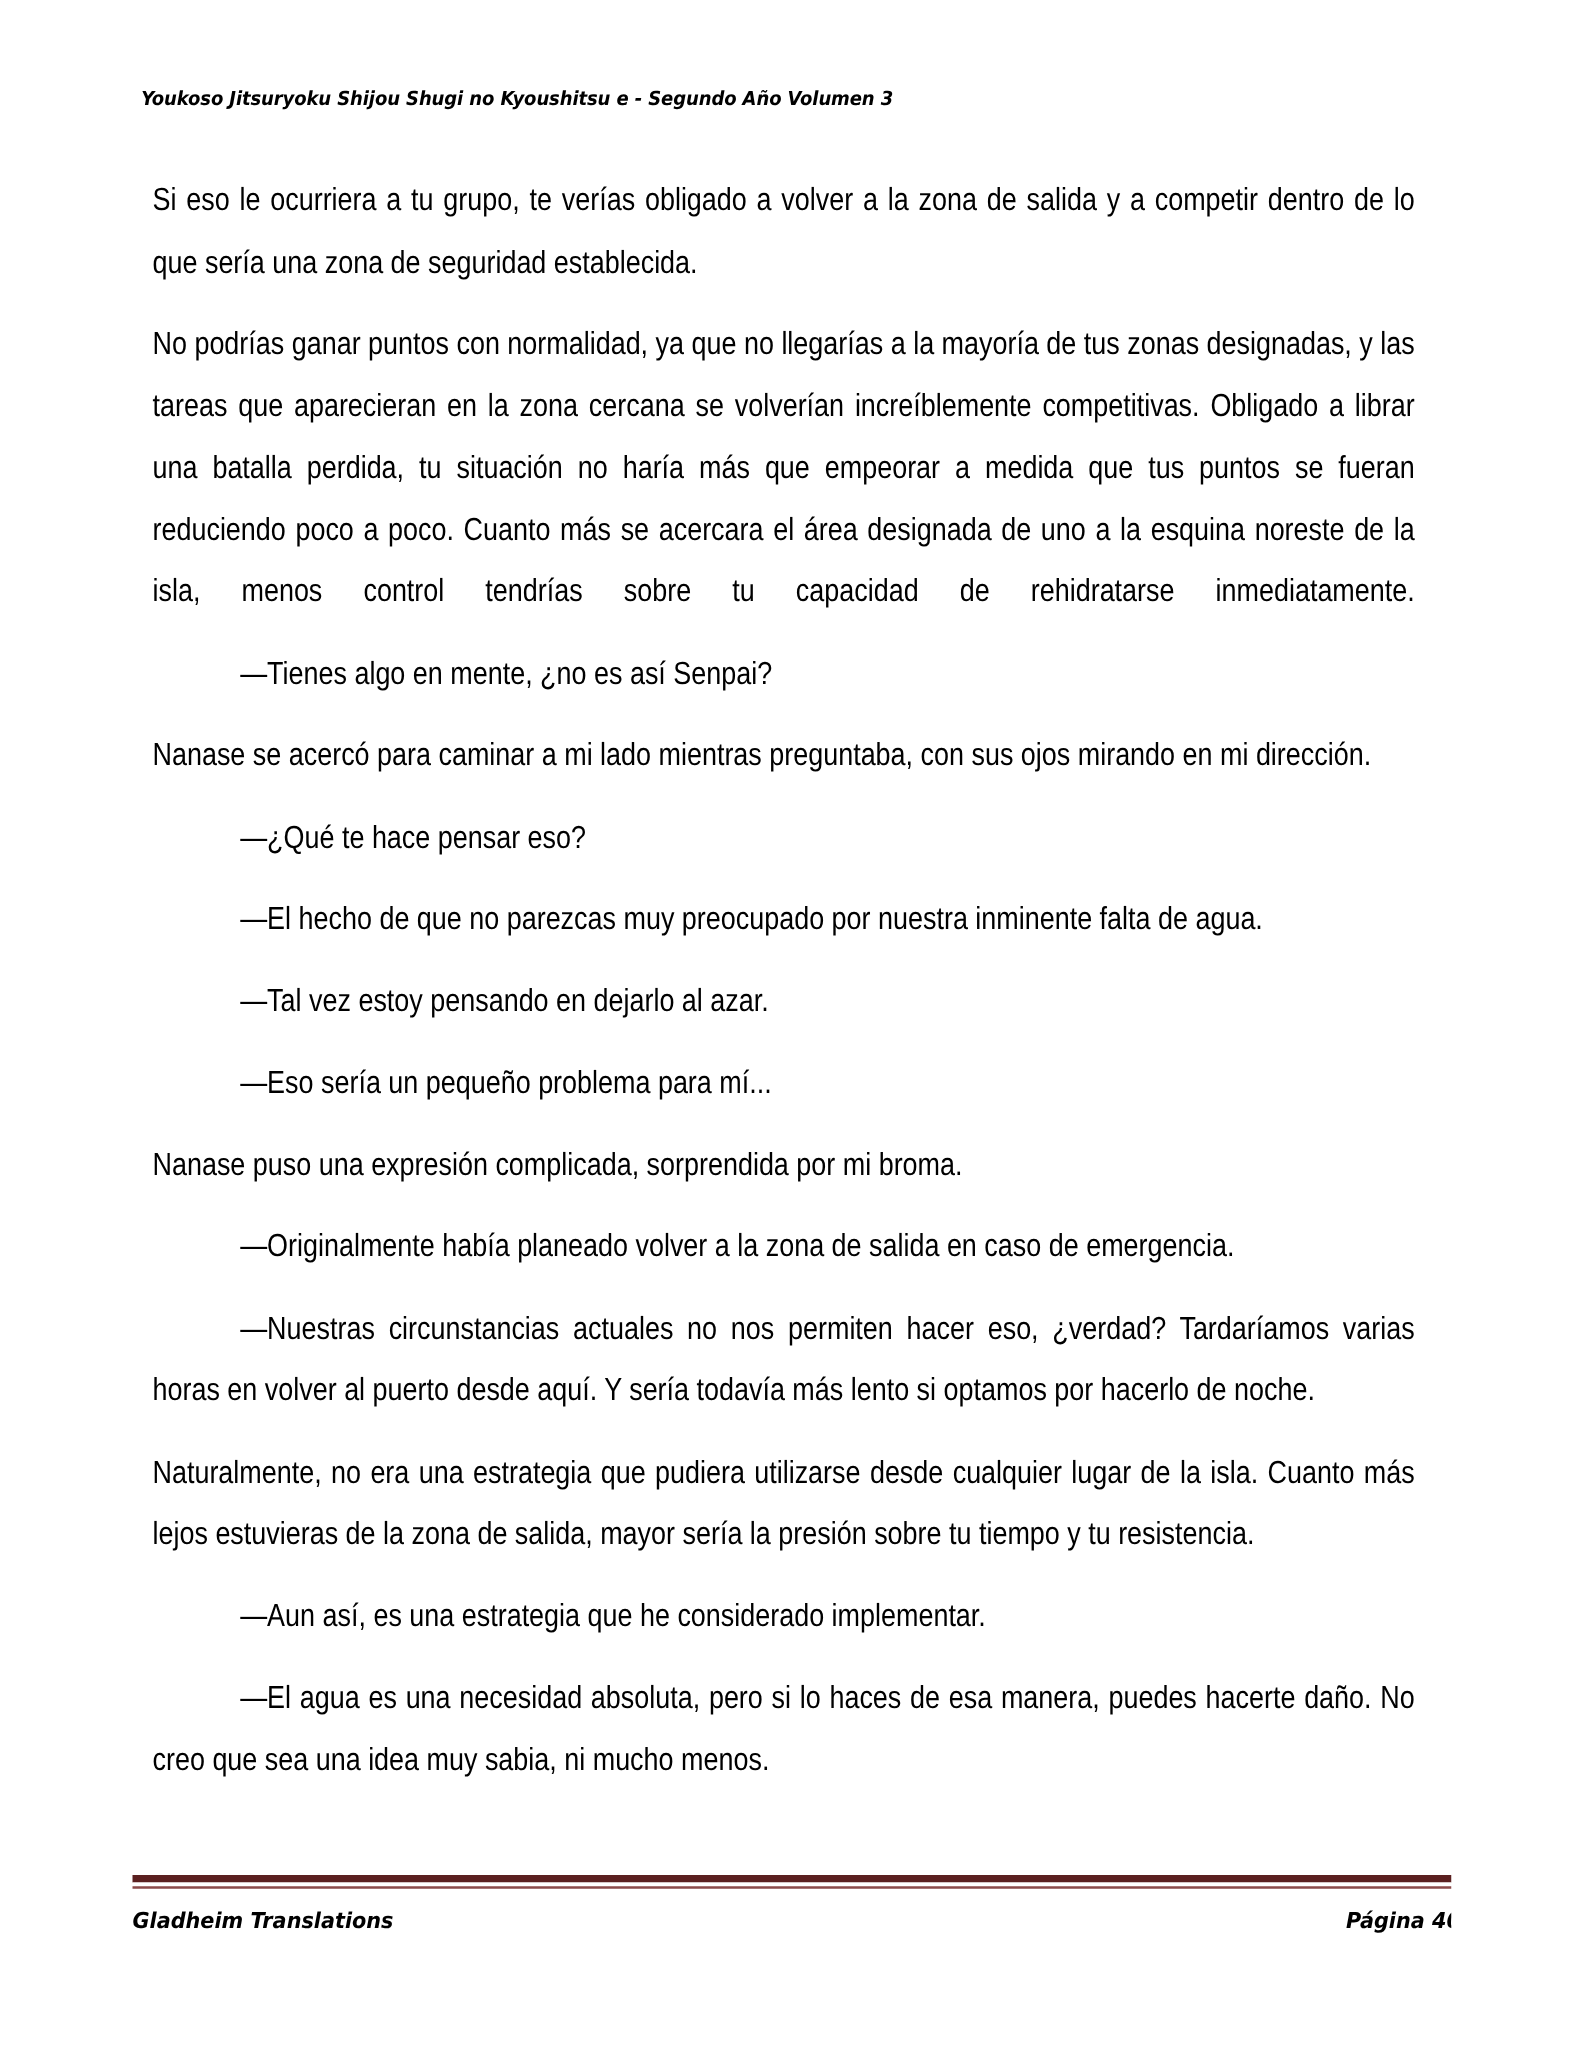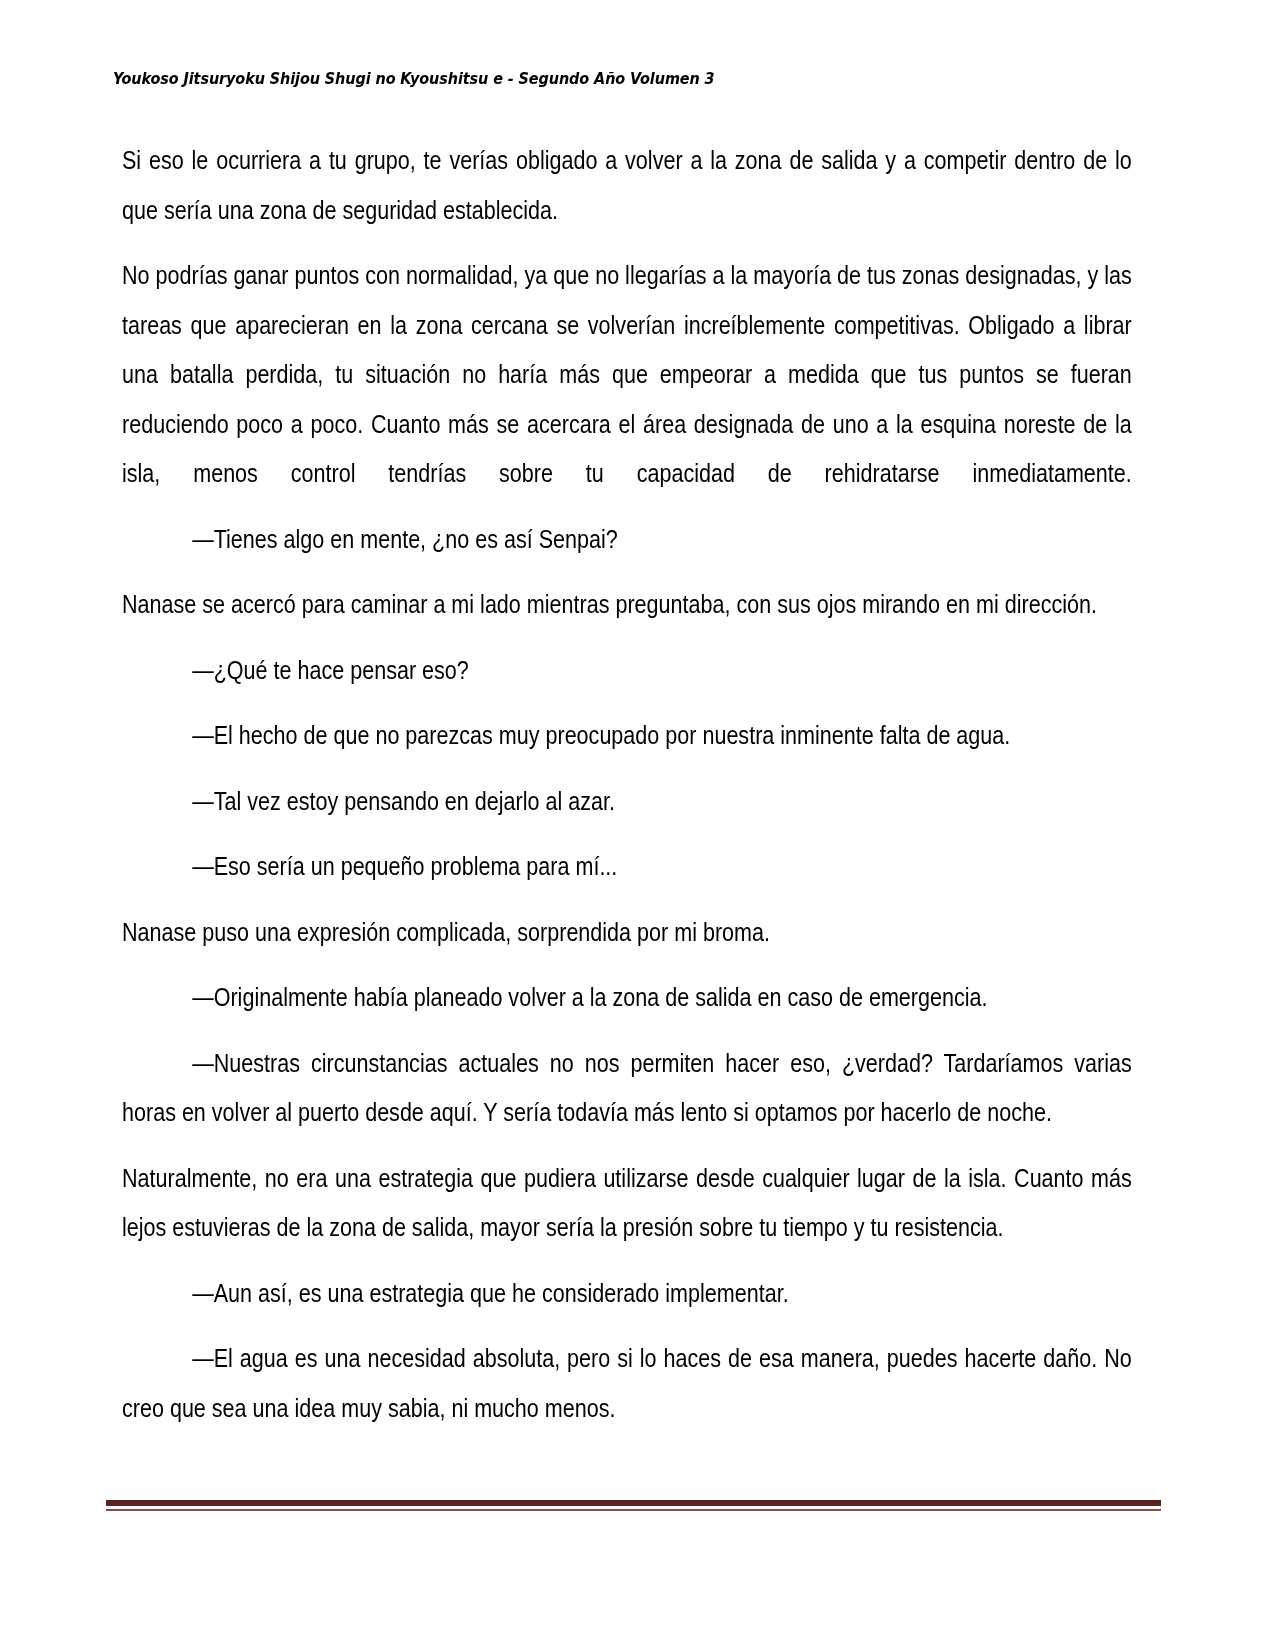--- a/index.html
+++ b/index.html
@@ -150,15 +150,19 @@
     <p class="para dialogue">—Aun así, es una estrategia que he considerado implementar.</p>
 
     <p class="para dialogue">—El agua es una necesidad absoluta, pero si lo haces de esa manera, puedes hacerte daño. No creo que sea una idea muy sabia, ni mucho menos.</p>
 
   </div>
 
   <div class="page-footer">
     <div class="footer-rule-thick"></div>
     <div class="footer-rule-gap"></div>
     <div class="footer-rule-thin"></div>
+    <div class="footer-row">
+      <div class="footer-left">Gladheim Translations</div>
+      <div class="footer-right">Página 40</div>
+    </div>
   </div>
 
 </div>
 
 </body></html>

